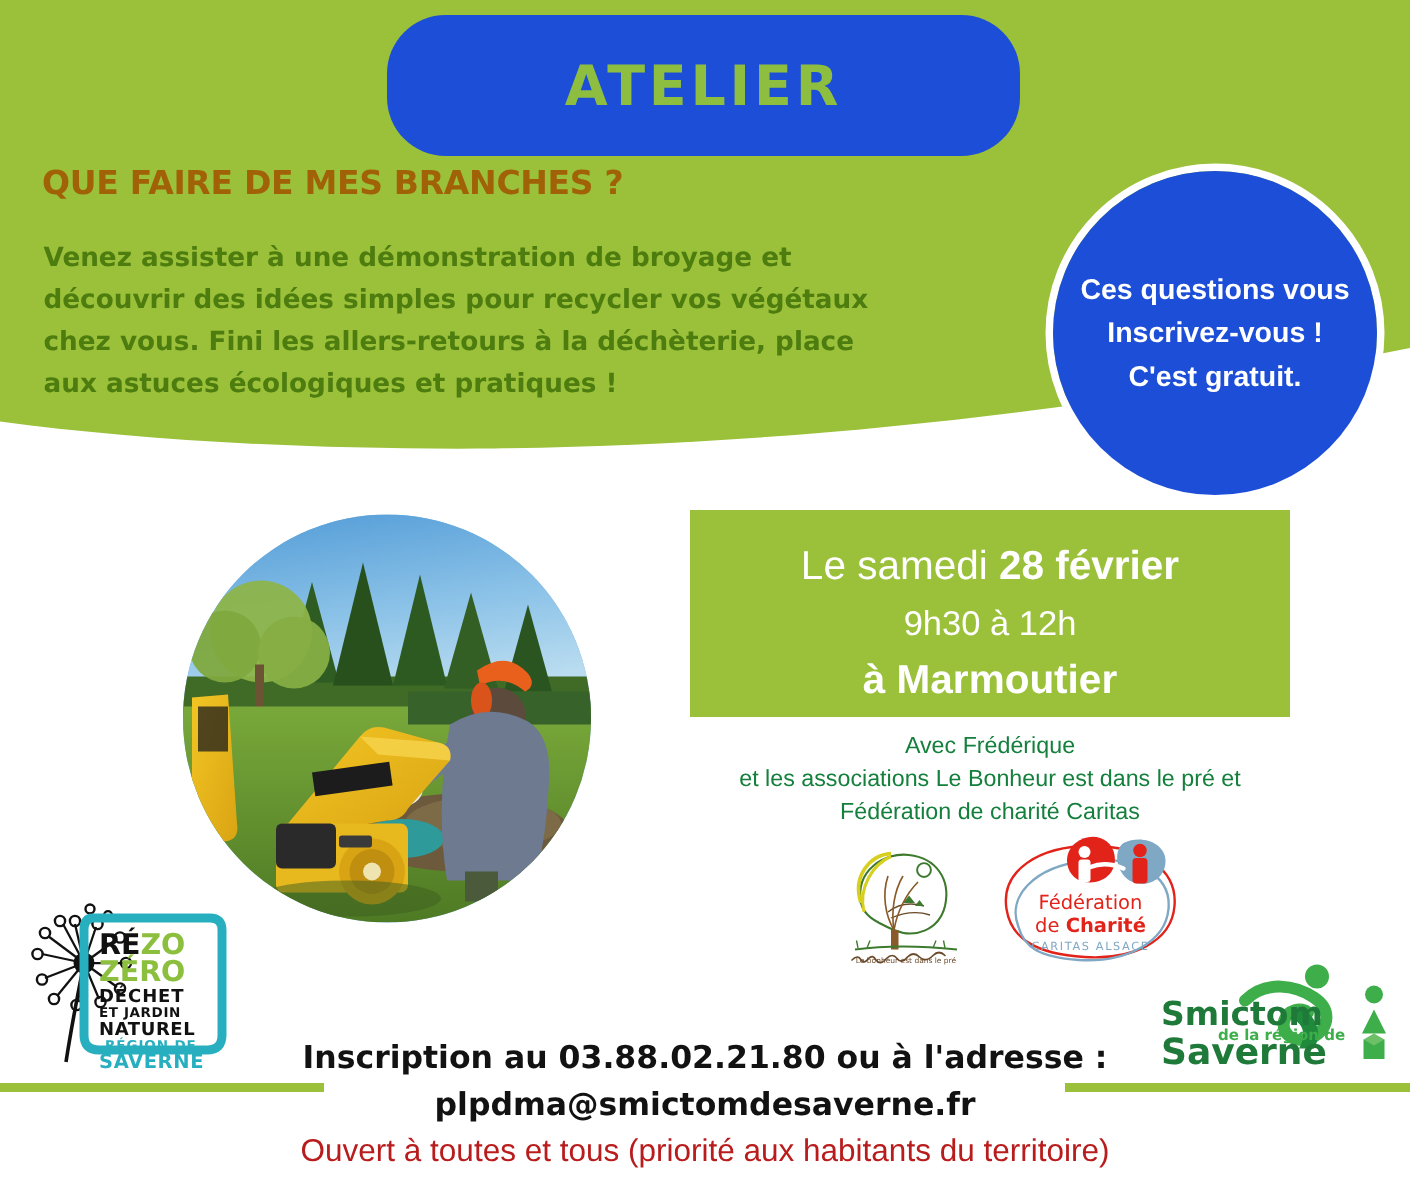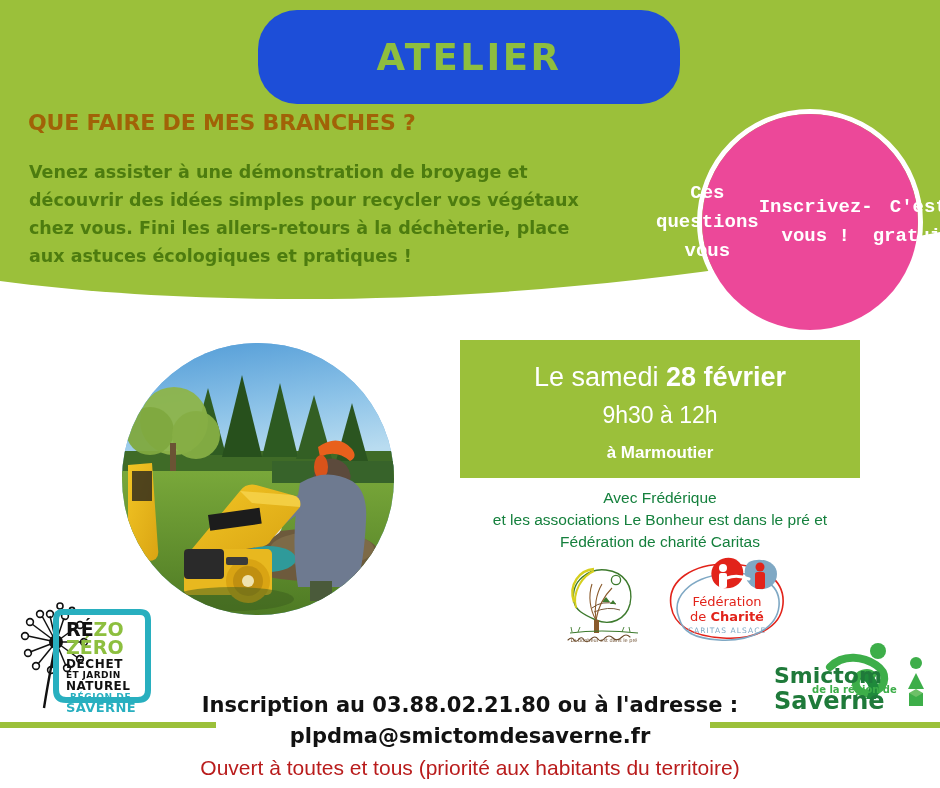--- a/index.html
+++ b/index.html
@@ -51,47 +51,47 @@
   
   .callout-ring{
     position:absolute;left:697px;top:109px;width:226px;height:226px;
     border-radius:50%;
     border:5px solid #ffffff;
     box-sizing:border-box;
   }
   .callout{
     position:absolute;left:702px;top:114px;width:216px;height:216px;
     border-radius:50%;
-    background:#ec4899;
-    display:flex;flex-direction:row;align-items:center;justify-content:center;
+    background:#1d4ed8;
+    display:flex;flex-direction:column;align-items:center;justify-content:center;
     text-align:center;
     color:#ffffff;font-size:19px;font-weight:bold;line-height:29px;
     box-sizing:border-box;padding:0 8px;
-    font-family:Liberation Mono, monospace;
+    font-family:Liberation Sans, sans-serif;
   }
 
   
   .photo-circle{
     position:absolute;left:122px;top:343px;width:272px;height:272px;
     border-radius:50%;overflow:hidden;
     background:#78b2df;
   }
   .photo-circle svg{display:block;width:272px;height:272px;}
 
   
   .date-box{
     position:absolute;left:460px;top:340px;width:400px;height:138px;
     background:#9BC03A;
     display:flex;flex-direction:column;align-items:center;justify-content:center;
     color:#ffffff;box-sizing:border-box;
   }
   .date-line1{font-size:27px;line-height:38px;font-weight:300;margin-top:12px;}
   .date-line1 b{font-weight:bold;}
   .date-line2{font-size:23px;line-height:38px;font-weight:normal;}
-  .date-line3{font-size:17px;line-height:38px;font-weight:bold;}
+  .date-line3{font-size:27px;line-height:38px;font-weight:bold;}
 
   
   .partners{
     position:absolute;left:440px;top:487px;width:440px;
     text-align:center;color:#15803d;font-size:15.5px;line-height:22px;
   }
 
   
   .logo-bonheur{
     position:absolute;left:560px;top:562px;width:88px;height:82px;

